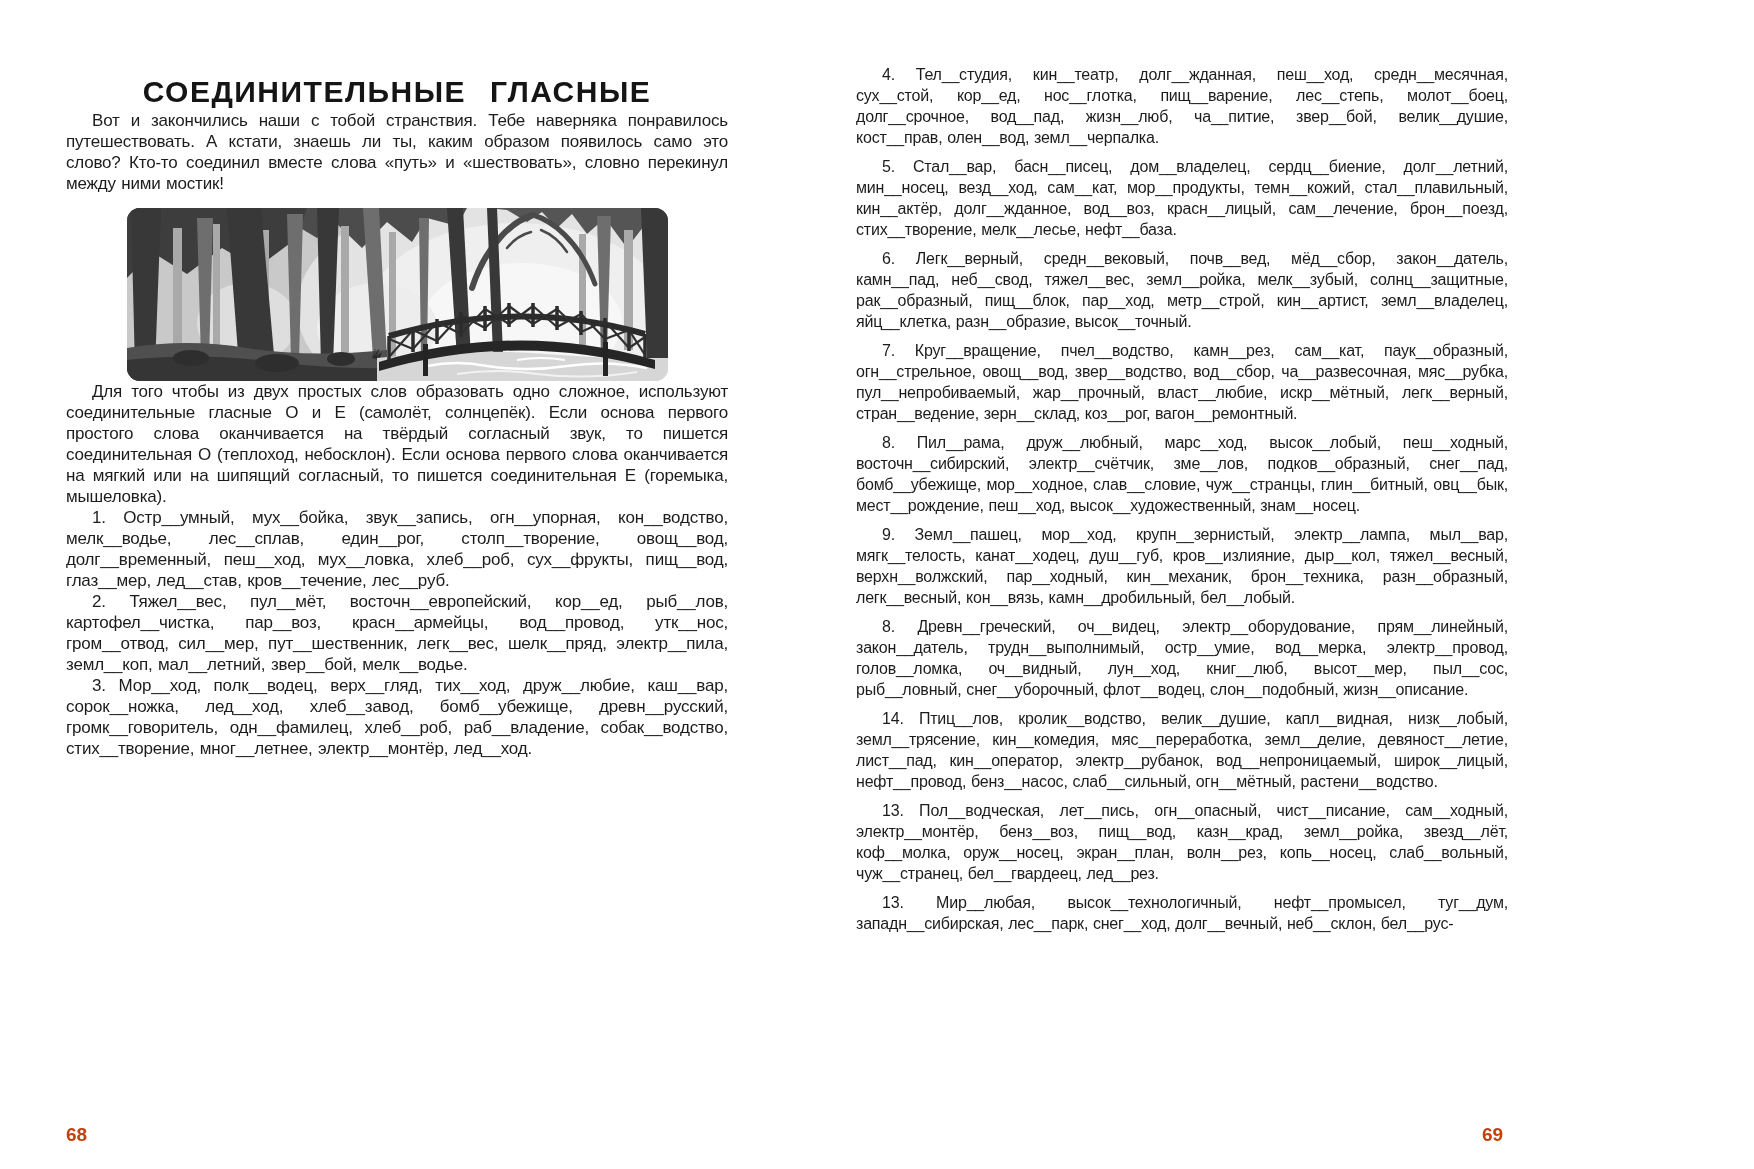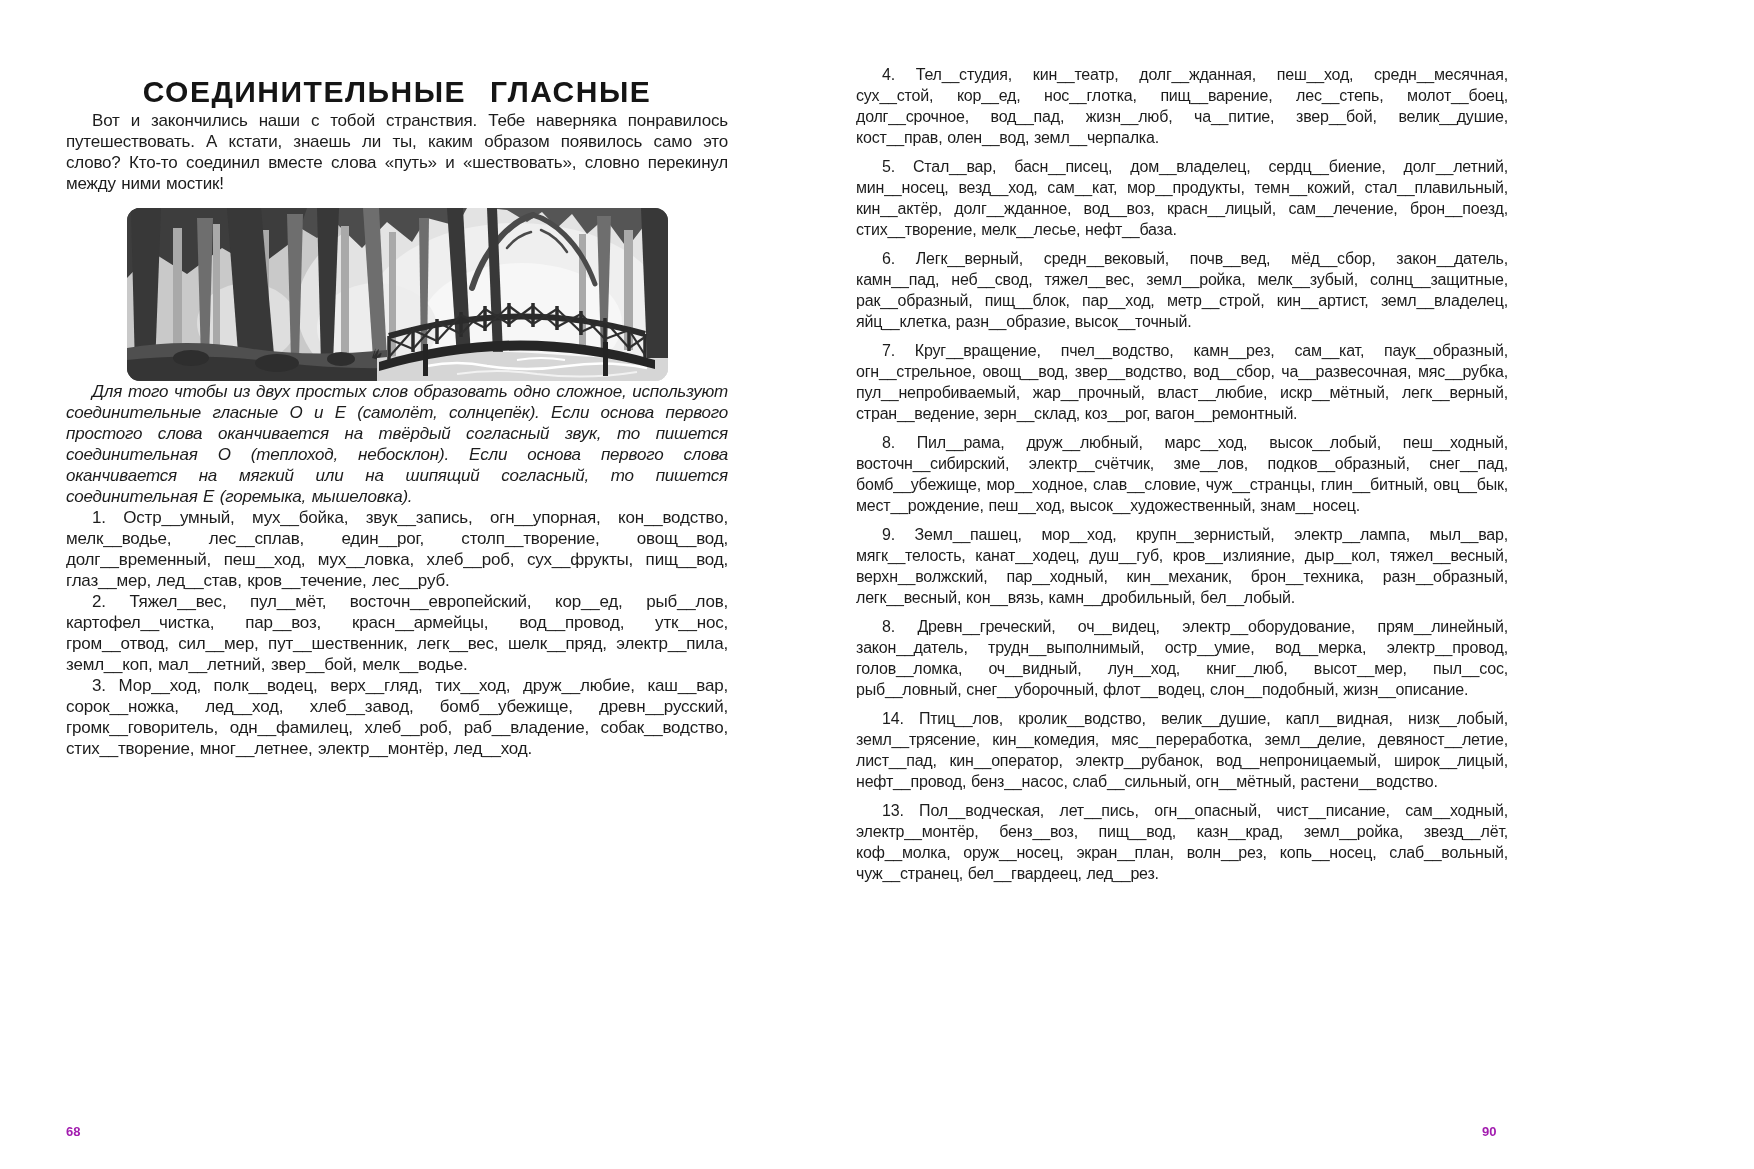--- a/index.html
+++ b/index.html
@@ -8,28 +8,28 @@
   .col{position:absolute;top:0;}
   .col-left{left:66px;top:44px;width:662px;}
   .col-right{left:856px;top:34px;width:652px;}
   .title{ text-align:center;font-weight:bold;font-size:30px;line-height:36px;
           letter-spacing:1.5px;word-spacing:14px;color:#151515;}
   .title .sub{word-spacing:10px;letter-spacing:3px;}
   p.bodytext{margin:0;text-align:justify;text-indent:26px;font-size:17px;line-height:21px;
              letter-spacing:-0.2px;word-spacing:1px;}
   .col-right p.bodytext{font-size:16px;line-height:21px;word-spacing:0.5px;}
   .intro{margin-top:20px;}
-  .rule{margin-top:34px;font-style:italic;}
+  .rule{margin-top:34px;}
   .task{margin-top:26px;}
   .item{margin-top:12px;}
   .col-right .item{margin-top:0;}
   .col-right .item + .item{margin-top:8px;}
   .illus-wrap{margin:14px auto 0;width:541px;height:173px;border-radius:13px;overflow:hidden;
               background:#dcdcdc;}
-  .pagenum{position:absolute;top:1094px;font-weight:bold;font-size:13px;color:#a21caf;}
+  .pagenum{position:absolute;top:1094px;font-weight:bold;font-size:19px;color:#c2410c;}
   .pagenum-left{left:66px;}
   .pagenum-right{left:1482px;}
 </style>
 </head>
 <body>
 
 <div class="spread">
 
   <div class="col col-left">
     <div class="title">
@@ -163,17 +163,18 @@
   <div class="col col-right">
     <p class="bodytext item"><span>4.</span> <span>Тел__студия, кин__театр, долг__жданная, пеш__ход, средн__месячная, сух__стой, кор__ед, нос__глотка, пищ__варение, лес__степь, молот__боец, долг__срочное, вод__пад, жизн__люб, ча__питие, звер__бой, велик__душие, кост__прав, олен__вод, земл__черпалка.</span></p>
     <p class="bodytext item"><span>5.</span> <span>Стал__вар, басн__писец, дом__владелец, сердц__биение, долг__летний, мин__носец, везд__ход, сам__кат, мор__продукты, темн__кожий, стал__плавильный, кин__актёр, долг__жданное, вод__воз, красн__лицый, сам__лечение, брон__поезд, стих__творение, мелк__лесье, нефт__база.</span></p>
     <p class="bodytext item"><span>6.</span> <span>Легк__верный, средн__вековый, почв__вед, мёд__сбор, закон__датель, камн__пад, неб__свод, тяжел__вес, земл__ройка, мелк__зубый, солнц__защитные, рак__образный, пищ__блок, пар__ход, метр__строй, кин__артист, земл__владелец, яйц__клетка, разн__образие, высок__точный.</span></p>
     <p class="bodytext item"><span>7.</span> <span>Круг__вращение, пчел__водство, камн__рез, сам__кат, паук__образный, огн__стрельное, овощ__вод, звер__водство, вод__сбор, ча__развесочная, мяс__рубка, пул__непробиваемый, жар__прочный, власт__любие, искр__мётный, легк__верный, стран__ведение, зерн__склад, коз__рог, вагон__ремонтный.</span></p>
     <p class="bodytext item"><span>8.</span> <span>Пил__рама, друж__любный, марс__ход, высок__лобый, пеш__ходный, восточн__сибирский, электр__счётчик, зме__лов, подков__образный, снег__пад, бомб__убежище, мор__ходное, слав__словие, чуж__странцы, глин__битный, овц__бык, мест__рождение, пеш__ход, высок__художественный, знам__носец.</span></p>
     <p class="bodytext item"><span>9.</span> <span>Земл__пашец, мор__ход, крупн__зернистый, электр__лампа, мыл__вар, мягк__телость, канат__ходец, душ__губ, кров__излияние, дыр__кол, тяжел__весный, верхн__волжский, пар__ходный, кин__механик, брон__техника, разн__образный, легк__весный, кон__вязь, камн__дробильный, бел__лобый.</span></p>
     <p class="bodytext item"><span>8.</span> <span>Древн__греческий, оч__видец, электр__оборудование, прям__линейный, закон__датель, трудн__выполнимый, остр__умие, вод__мерка, электр__провод, голов__ломка, оч__видный, лун__ход, книг__люб, высот__мер, пыл__сос, рыб__ловный, снег__уборочный, флот__водец, слон__подобный, жизн__описание.</span></p>
     <p class="bodytext item"><span>14.</span> <span>Птиц__лов, кролик__водство, велик__душие, капл__видная, низк__лобый, земл__трясение, кин__комедия, мяс__переработка, земл__делие, девяност__летие, лист__пад, кин__оператор, электр__рубанок, вод__непроницаемый, широк__лицый, нефт__провод, бенз__насос, слаб__сильный, огн__мётный, растени__водство.</span></p>
     <p class="bodytext item"><span>13.</span> <span>Пол__водческая, лет__пись, огн__опасный, чист__писание, сам__ходный, электр__монтёр, бенз__воз, пищ__вод, казн__крад, земл__ройка, звезд__лёт, коф__молка, оруж__носец, экран__план, волн__рез, копь__носец, слаб__вольный, чуж__странец, бел__гвардеец, лед__рез.</span></p>
+    <p class="bodytext item"><span>13.</span> <span>Мир__любая, высок__технологичный, нефт__промысел, туг__дум, западн__сибирская, лес__парк, снег__ход, долг__вечный, неб__склон, бел__рус-</span></p>
   </div>
 
   <div class="pagenum pagenum-left">68</div>
-  <div class="pagenum pagenum-right">90</div>
+  <div class="pagenum pagenum-right">69</div>
 </div>
 
 </body></html>

